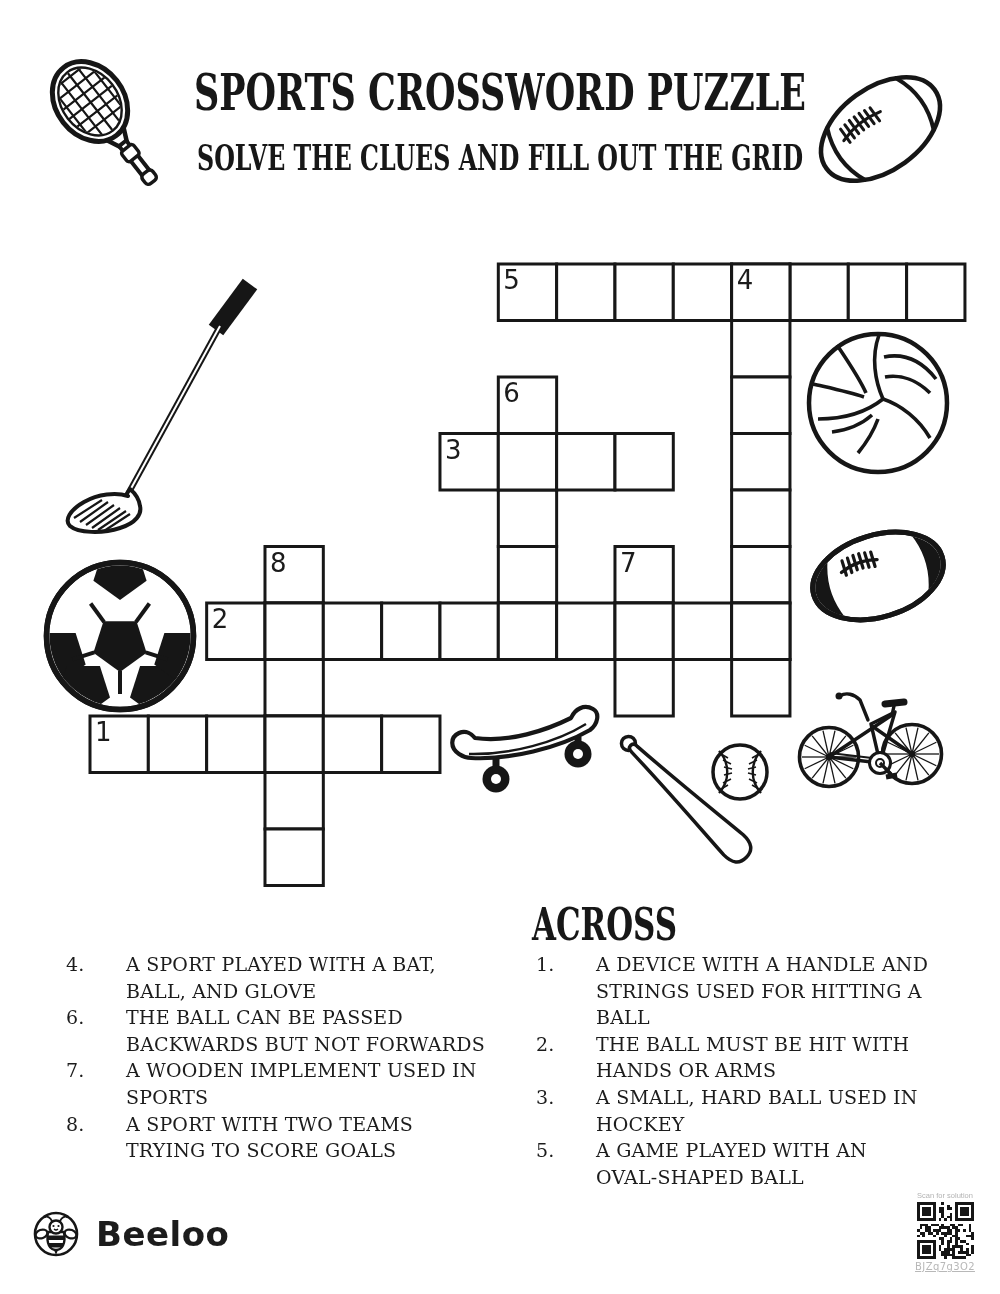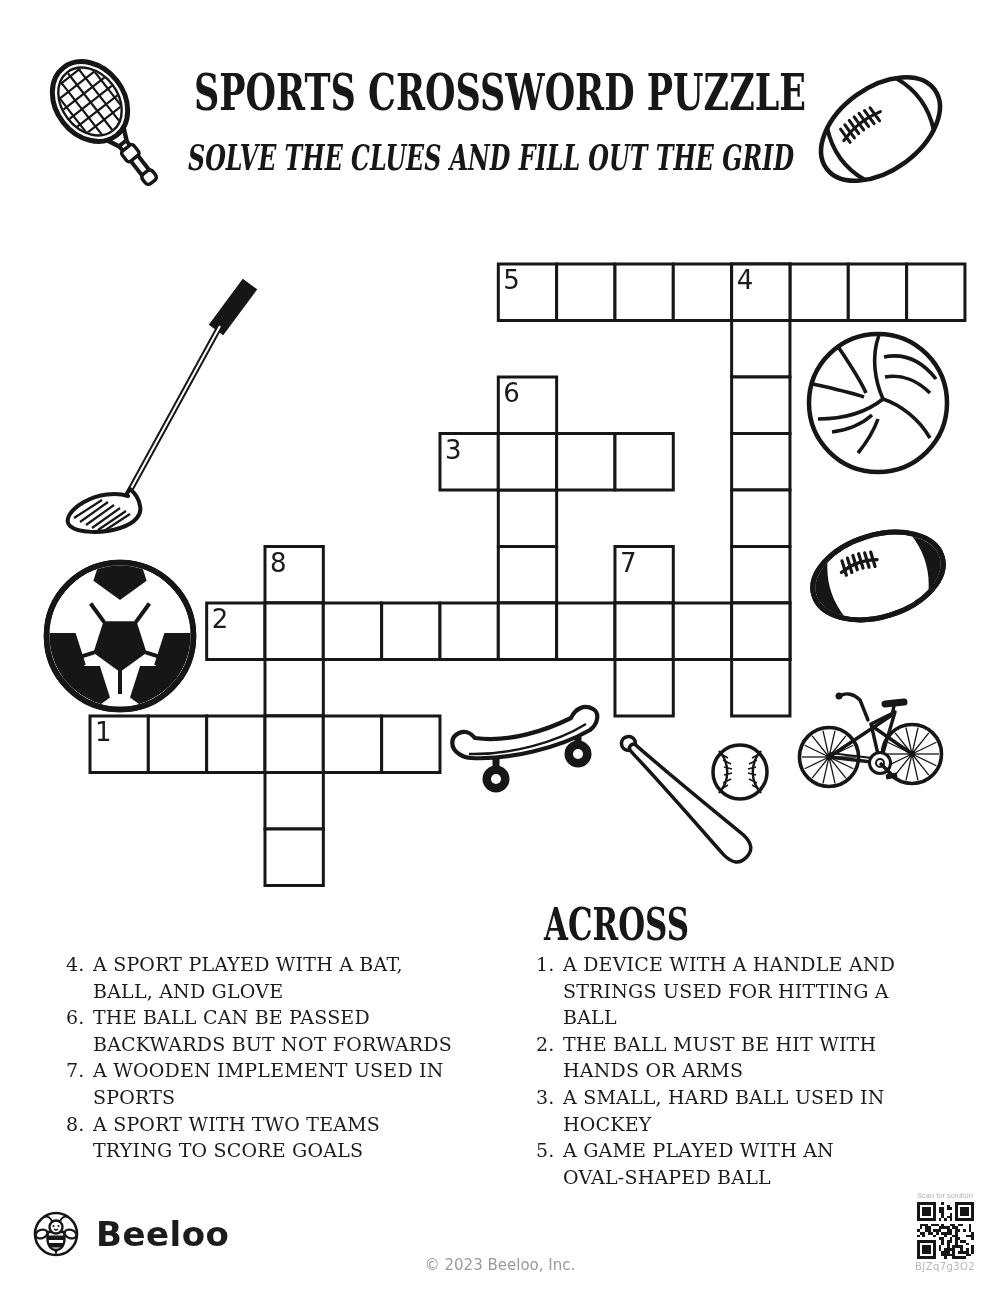--- a/index.html
+++ b/index.html
@@ -4,29 +4,29 @@
 <style>
   html,body{margin:0;padding:0;background:#e8e8e8;}
   .page{position:relative;width:1000px;height:1294px;margin:0 auto;background:#ffffff;
         font-family:"DejaVu Serif",serif;overflow:hidden;}
   .abs{position:absolute;}
   svg text.slab{font-family:"DejaVu Serif",serif;font-weight:bold;fill:#171717;}
   svg text.cellnum{font-family:"DejaVu Sans",sans-serif;font-weight:400;fill:#1b1b1b;}
   .clue-col{position:absolute;color:#1c1c1c;}
   .clue{display:flex;font-size:19px;line-height:26.6px;letter-spacing:.2px;}
   .clue .num{width:27px;flex:none;}
-  .clue .lines{flex:1;}
+  .clue .lines{flex:1;margin-left:33px;}
   .brand-text{position:absolute;left:88px;top:1214px;font-family:"DejaVu Sans",sans-serif;
               font-weight:bold;font-size:34px;color:#1c1c1c;letter-spacing:.5px;margin-left:8px;}
   .copyright{position:absolute;left:0;top:1256px;width:1000px;text-align:center;
              font-family:"DejaVu Sans",sans-serif;font-size:15px;color:#9a9a9a;}
   .qr-label{position:absolute;left:912px;top:1191px;width:66px;text-align:center;
             font-family:Liberation Sans, sans-serif;font-size:7.5px;color:#b3b3b3;}
   .qr-text{position:absolute;left:912px;top:1261px;width:66px;text-align:center;
-           font-family:"DejaVu Sans",sans-serif;font-size:10px;color:#b8b8b8;letter-spacing:.4px;}
+           font-family:"DejaVu Sans",sans-serif;font-size:10px;color:#b8b8b8;letter-spacing:.4px;text-decoration:underline;}
   .ink{stroke:#161616;}
 </style>
 </head>
 <body>
 
 <div class="page">
 
   <div class="abs" style="left:28px;top:56px;">
     <svg width="152" height="152" viewBox="0 0 152 152">
       <defs>
@@ -47,21 +47,21 @@
         <rect x="-6.5" y="64" width="13" height="12" rx="4" fill="#fff" stroke-width="3.5"></rect>
       </g>
     </svg>
   </div>
 
   <div class="abs" style="left:185px;top:64px;">
     <svg width="630" height="58">
       <text class="slab" x="315" y="46" font-size="50" text-anchor="middle" textLength="612" lengthAdjust="spacingAndGlyphs">SPORTS CROSSWORD PUZZLE</text>
     </svg>
   </div>
-  <div class="abs" style="left:176px;top:138px;font-style:italic;">
+  <div class="abs" style="left:185px;top:138px;">
     <svg width="630" height="42">
       <text class="slab" x="315" y="32" font-size="35" text-anchor="middle" textLength="606" lengthAdjust="spacingAndGlyphs">SOLVE THE CLUES AND FILL OUT THE GRID</text>
     </svg>
   </div>
 
   <div class="abs" style="left:802px;top:52px;">
     <svg width="158" height="152" viewBox="0 0 155 150">
       <g transform="translate(77,76) rotate(-36)" fill="none" class="ink" stroke-linecap="round">
         <ellipse cx="0" cy="0" rx="66" ry="41" fill="#fff" stroke-width="4.5"></ellipse>
         <path d="M-42 -31.5 Q-56 0 -42 31.5" stroke-width="4"></path>
@@ -312,21 +312,21 @@
       <div class="clue">
         <span class="num">7.</span>
         <span class="lines">A WOODEN IMPLEMENT USED IN<br>SPORTS</span>
       </div>
       <div class="clue">
         <span class="num">8.</span>
         <span class="lines">A SPORT WITH TWO TEAMS<br>TRYING TO SCORE GOALS</span>
       </div>
     </div>
 
-  <div class="abs" style="left:530px;top:900px;margin-left:12px;">
+  <div class="abs" style="left:530px;top:900px;">
     <svg width="175" height="48">
       <text class="slab" x="2" y="40" font-size="44" textLength="145" lengthAdjust="spacingAndGlyphs">ACROSS</text>
     </svg>
   </div>
   <div id="across-list" class="clue-col" style="left:536px;top:951px;width:450px;">
       <div class="clue">
         <span class="num">1.</span>
         <span class="lines">A DEVICE WITH A HANDLE AND<br>STRINGS USED FOR HITTING A<br>BALL</span>
       </div>
       <div class="clue">
@@ -366,21 +366,20 @@
       </g>
       <path d="M22 40 L24 45 L26 40 Z" fill="#161616"></path>
       <circle cx="24" cy="17" r="6.5" fill="#fff" class="ink" stroke-width="2.4"></circle>
       <circle cx="21.5" cy="16" r="1.1" fill="#161616"></circle>
         <circle cx="26.5" cy="16" r="1.1" fill="#161616"></circle>
       <path d="M22 19 Q24 21 26 19" fill="none" class="ink" stroke-width="1.2"></path>
     </svg>
   </div>
   <div class="brand-text">Beeloo</div>
 
-  <div class="copyright">© 2023 Beeloo, Inc.</div>
 
   <div class="qr-label">Scan for solution</div>
   <svg id="qr-svg" class="abs" style="left:917px;top:1202px;" width="57" height="57" viewBox="0 0 21 21" shape-rendering="crispEdges">
       <rect x="0" y="0" width="1" height="1" fill="#161616"></rect>
       <rect x="1" y="0" width="1" height="1" fill="#161616"></rect>
       <rect x="2" y="0" width="1" height="1" fill="#161616"></rect>
       <rect x="3" y="0" width="1" height="1" fill="#161616"></rect>
       <rect x="4" y="0" width="1" height="1" fill="#161616"></rect>
       <rect x="5" y="0" width="1" height="1" fill="#161616"></rect>
       <rect x="6" y="0" width="1" height="1" fill="#161616"></rect>

